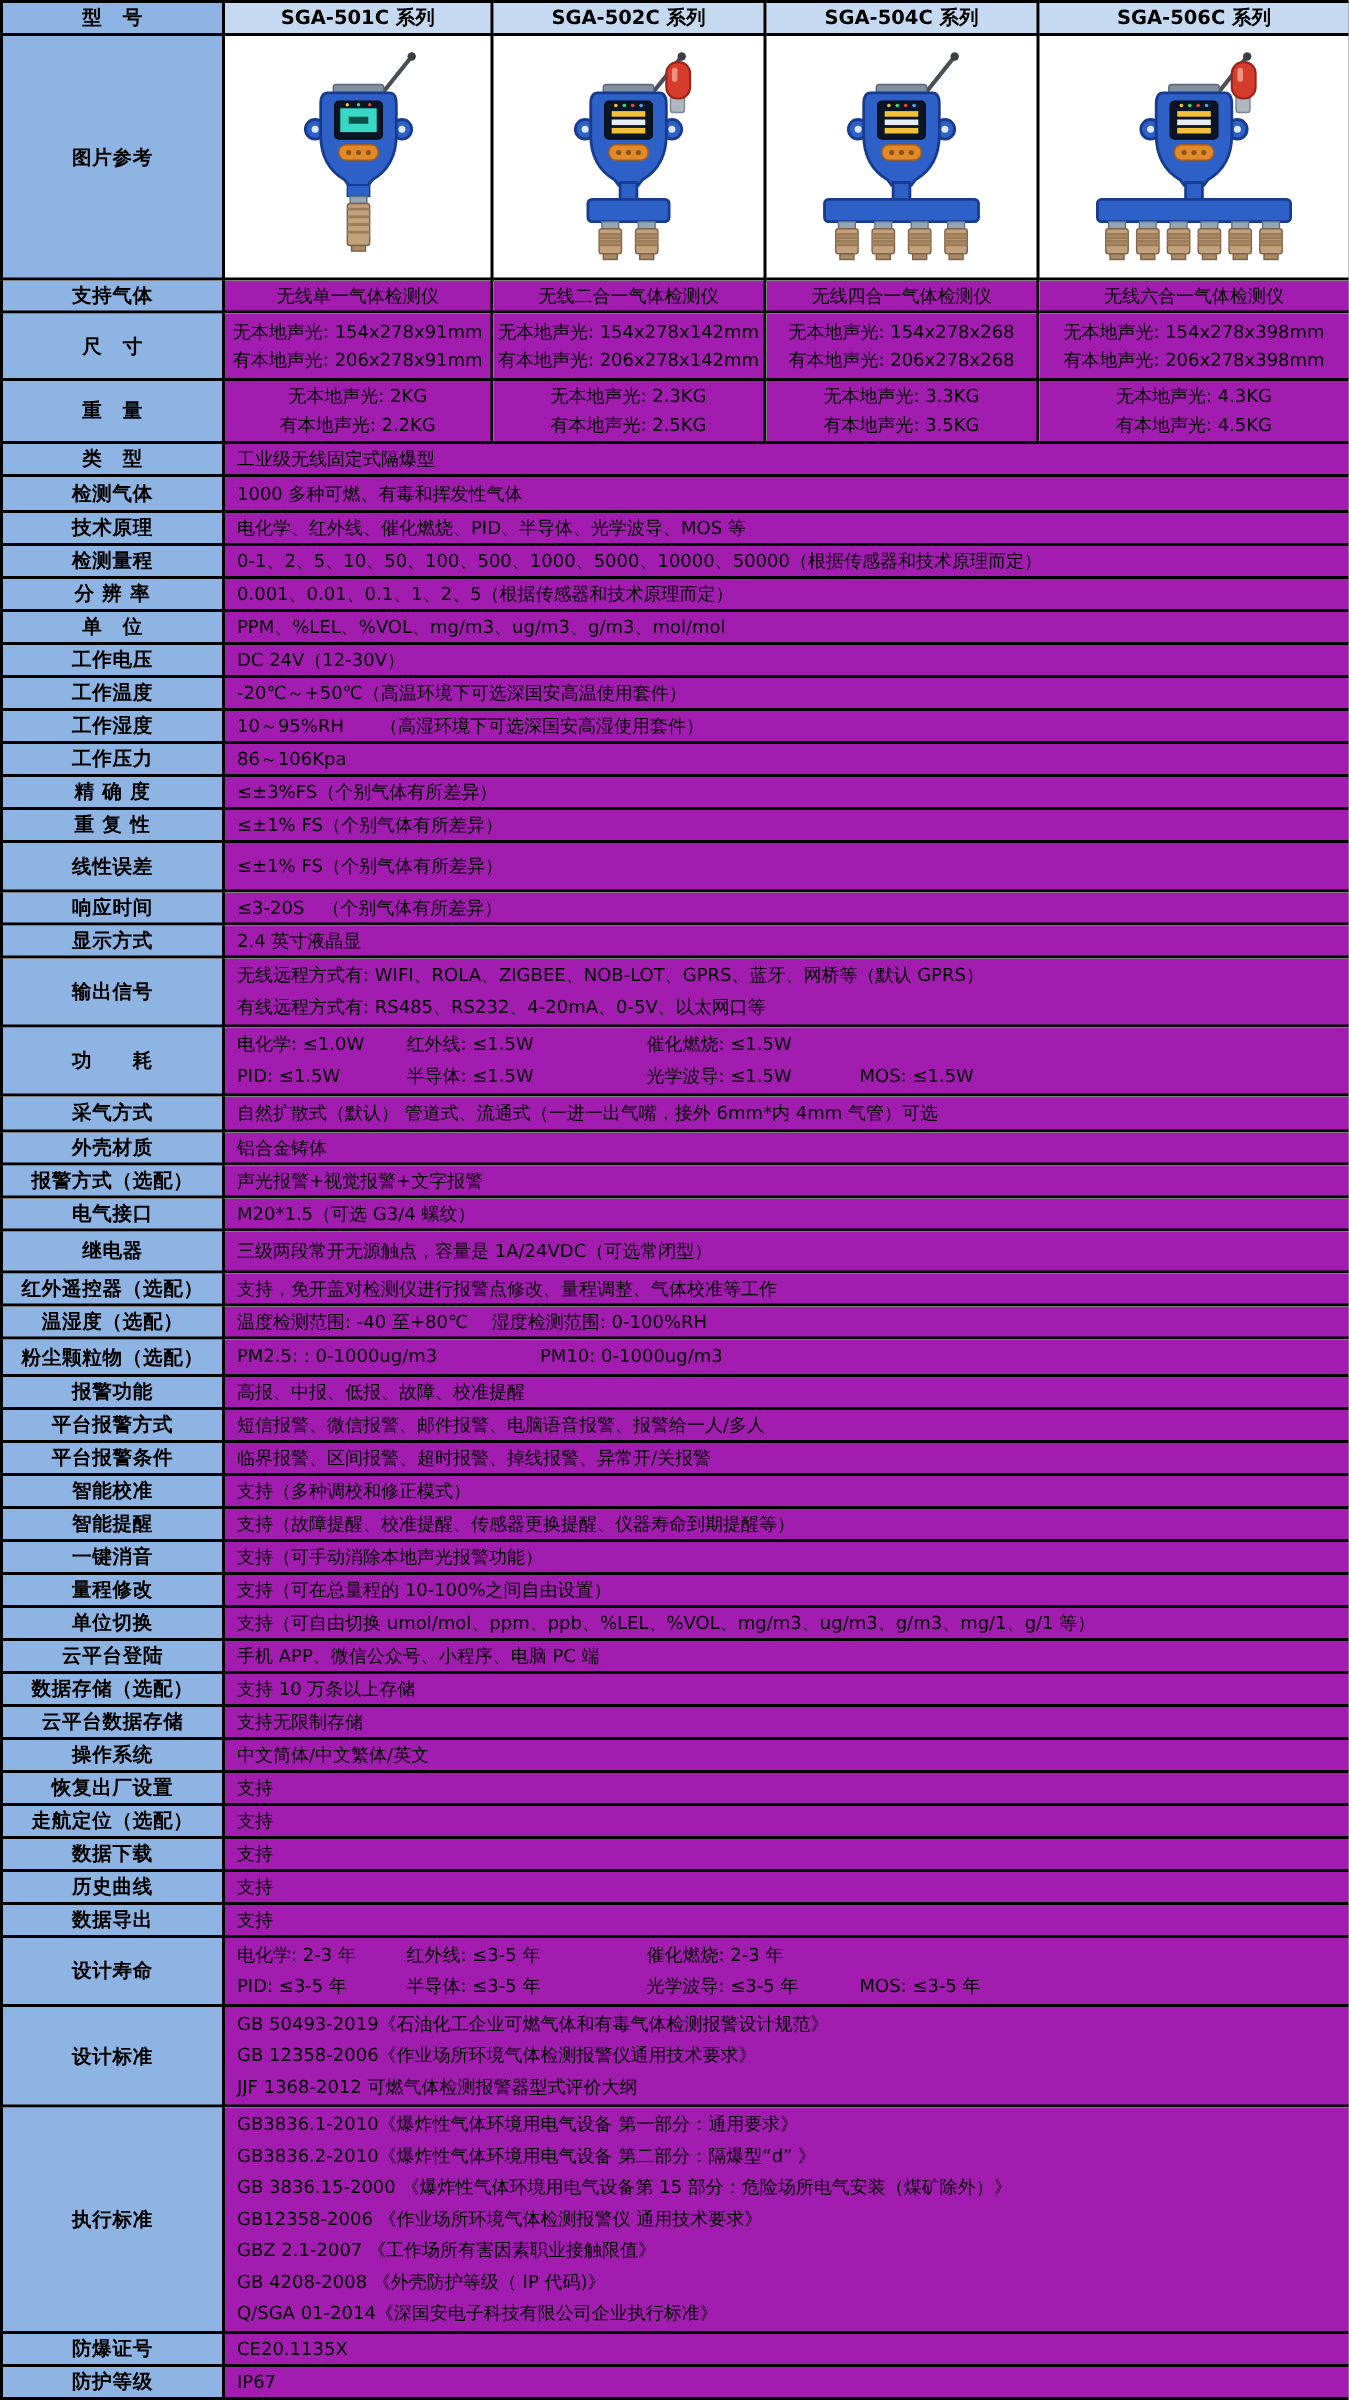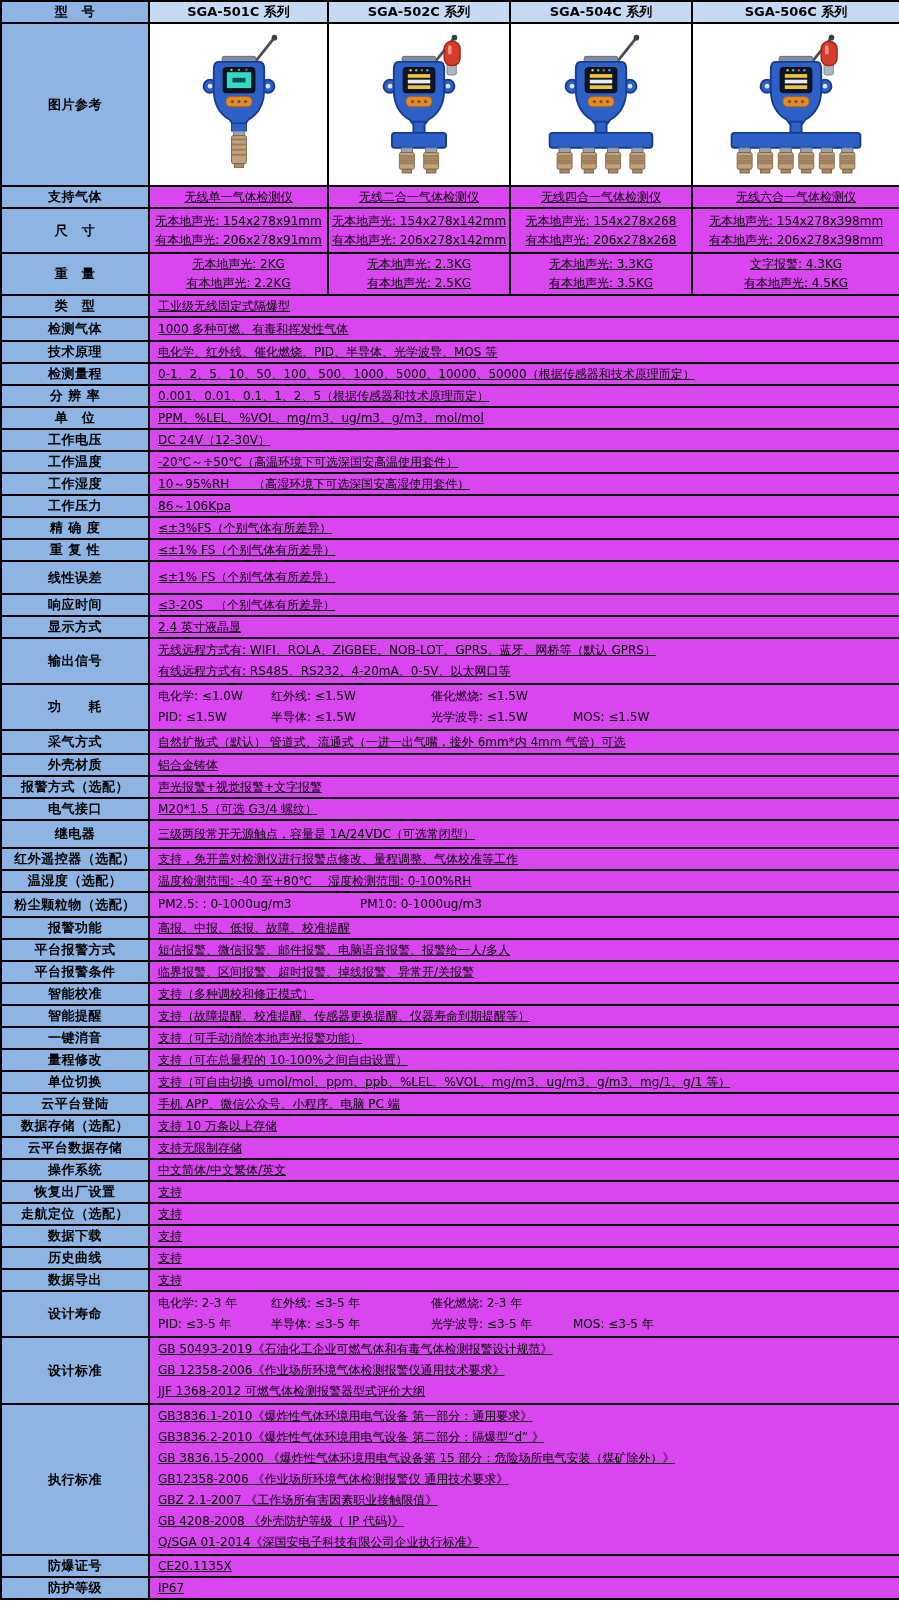--- a/index.html
+++ b/index.html
@@ -2,21 +2,21 @@
 <html><head>
 <meta charset="utf-8">
 <style>
   html,body{margin:0;padding:0;background:#ffffff;}
   body{font-family:"DejaVu Sans","Liberation Sans",sans-serif;color:#000;}
   #wrap{width:899px;}
   table{border-collapse:collapse;width:899px;table-layout:fixed;}
   td{border:2px solid #000;overflow:hidden;vertical-align:middle;}
   td.lbl{background:#8DB4E2;font-weight:bold;text-align:center;font-size:13px;padding:1px 2px;letter-spacing:0.5px;}
   td.mhdr{background:#C5D9F1;font-weight:bold;text-align:center;font-size:13px;}
-  td.val{background:#d946ef;font-size:12px;padding:1px 8px;text-align:left;text-decoration:underline;}
+  td.val{background:#a21caf;font-size:12px;padding:1px 8px;text-align:left;}
   td.val.ctr{text-align:center;padding:1px 2px;}
   td.img{background:#ffffff;text-align:center;vertical-align:middle;padding:0;}
   .ln{line-height:21px;white-space:nowrap;}
   .cl{line-height:19px;white-space:nowrap;}
   .seg{display:inline-block;white-space:nowrap;}
 </style>
 </head>
 <body>
 
 <div id="wrap">
@@ -265,21 +265,21 @@
           </td>
           <td class="val ctr">
             <div class="cl">无本地声光: 2.3KG</div>
             <div class="cl">有本地声光: 2.5KG</div>
           </td>
           <td class="val ctr">
             <div class="cl">无本地声光: 3.3KG</div>
             <div class="cl">有本地声光: 3.5KG</div>
           </td>
           <td class="val ctr">
-            <div class="cl">文字报警: 4.3KG</div>
+            <div class="cl">无本地声光: 4.3KG</div>
             <div class="cl">有本地声光: 4.5KG</div>
           </td>
         </tr>
         <tr style="height: 21.5px;">
           <td class="lbl">类　型</td>
           <td class="val" colspan="4">工业级无线固定式隔爆型</td>
         </tr>
         <tr style="height: 24px;">
           <td class="lbl">检测气体</td>
           <td class="val" colspan="4">1000 多种可燃、有毒和挥发性气体</td>

